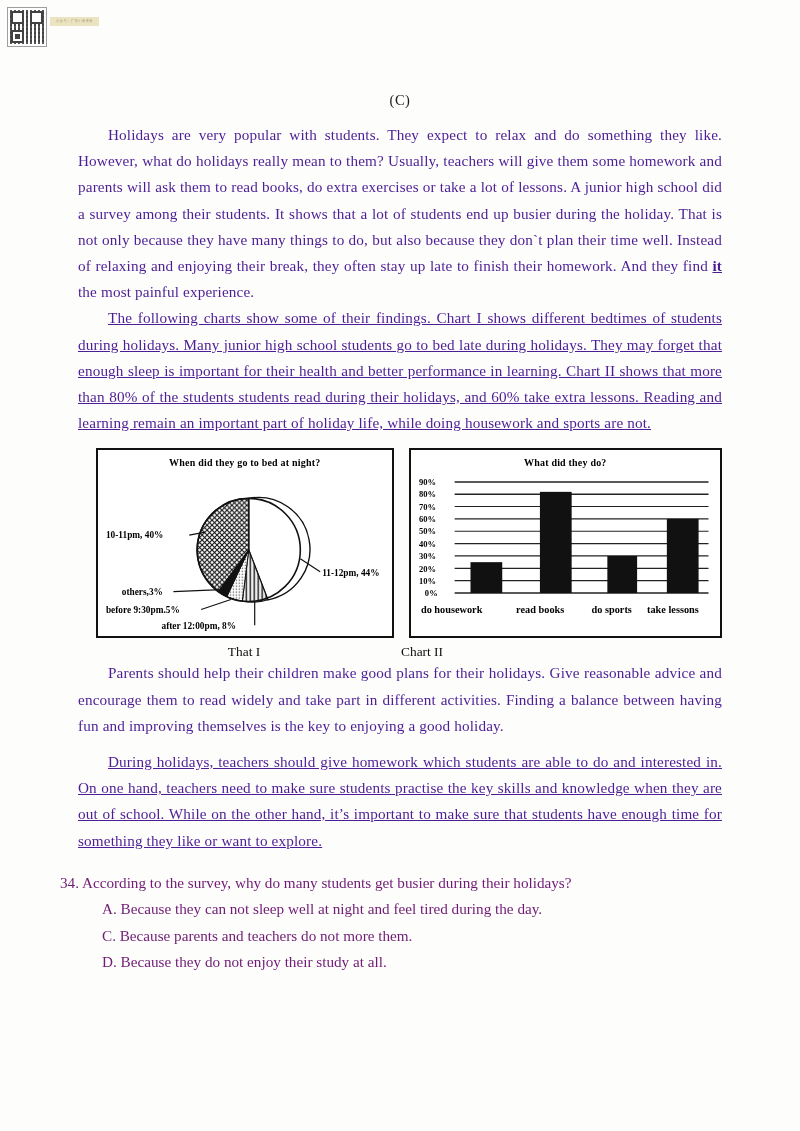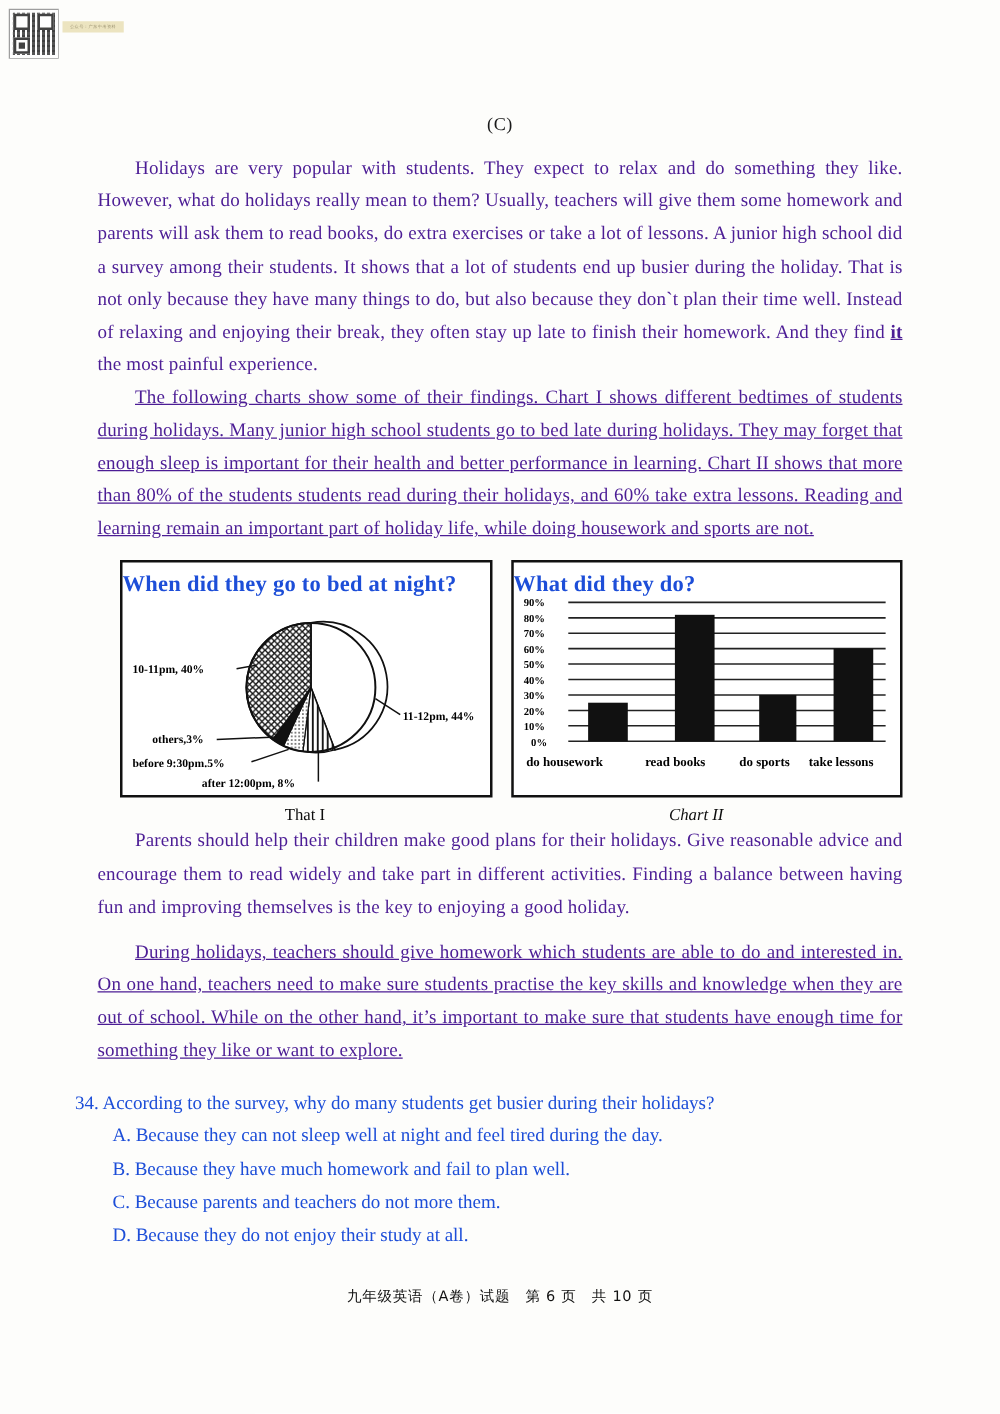--- a/index.html
+++ b/index.html
@@ -89,26 +89,26 @@
     margin-left:18px;
   }
   .chart-box{
     border:2.2px solid #111;
     background:#fff;
     position:relative;
   }
   #chart1-box{width:296px;height:186px;}
   #chart2-box{width:312px;height:186px;margin-left:9px;}
   .chart-title{
-    text-align:left;
+    text-align:center;
     font-weight:bold;
-    font-size:18px;
+    font-size:10px;
     margin-top:7px;
     letter-spacing:.2px;
-    color:#1d4ed8;
+    color:#000000;
   }
   
   .pie-wrap{position:absolute;left:0;top:0;width:100%;height:100%;}
   .pie-label{
     font-family:"Liberation Serif", serif;
     font-size:9.4px;font-weight:bold;fill:#000;
   }
   
   .bar-area{
     position:absolute;left:0;top:24px;right:0;bottom:0;
@@ -119,31 +119,31 @@
   }
   .cat-label{
     font-family:"Liberation Serif", serif;
     font-size:10.4px;font-weight:bold;fill:#000;
   }
   .captions{
     display:flex;margin-top:6px;margin-left:18px;
     font-size:13.4px;
   }
   #cap1{width:296px;text-align:center;}
-  #cap2{width:312px;margin-left:9px;text-align:center;font-style:italic;}
+  #cap2{width:312px;margin-left:9px;}
 
   
   .question{
     margin-top:16px;
     font-size:15.2px;
     line-height:26.5px;
-    color:#1d4ed8;
+    color:#701a75;
   }
   .q-stem{margin-left:-18px;}
-  .q-opt{margin-left:12px;}
+  .q-opt{margin-left:24px;}
   
   .footer{
     position:absolute;
     left:0;right:0;bottom:86px;
     text-align:center;
     font-family:"DejaVu Sans", sans-serif;
     font-size:11.6px;
     color:#111;
     letter-spacing:.6px;
   }
@@ -261,21 +261,19 @@
 
     <p class="para">Parents should help their children make good plans for their holidays. Give reasonable advice and encourage them to read widely and take part in different activities. Finding a balance between having fun and improving themselves is the key to enjoying a good holiday.</p>
     <p class="para" style="margin-top:10px">During holidays, teachers should give homework which students are able to do and interested in. On one hand, teachers need to make sure students practise the key skills and knowledge when they are out of school. While on the other hand, it’s important to make sure that students have enough time for something they like or want to explore.</p>
 
     <div class="question">
       <div class="q-stem">
         <span>34.</span>
         <span>According to the survey, why do many students get busier during their holidays?</span>
       </div>
       <div class="q-opt">A. Because they can not sleep well at night and feel tired during the day.</div>
-      <div class="q-opt">B. Because they have much homework and fail to plan well.</div>
       <div class="q-opt">C. Because parents and teachers do not more them.</div>
       <div class="q-opt">D. Because they do not enjoy their study at all.</div>
     </div>
 
   </div>
 
-  <div class="footer">九年级英语（A卷）试题　第 6 页　共 10 页</div>
 </div>
 
 </body></html>

